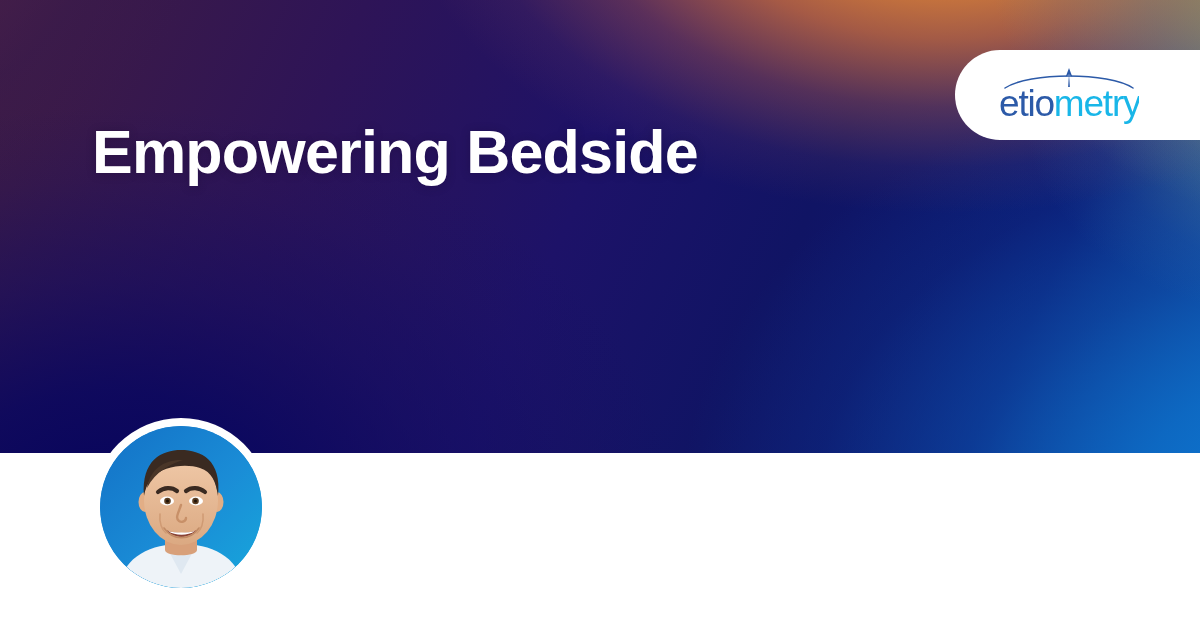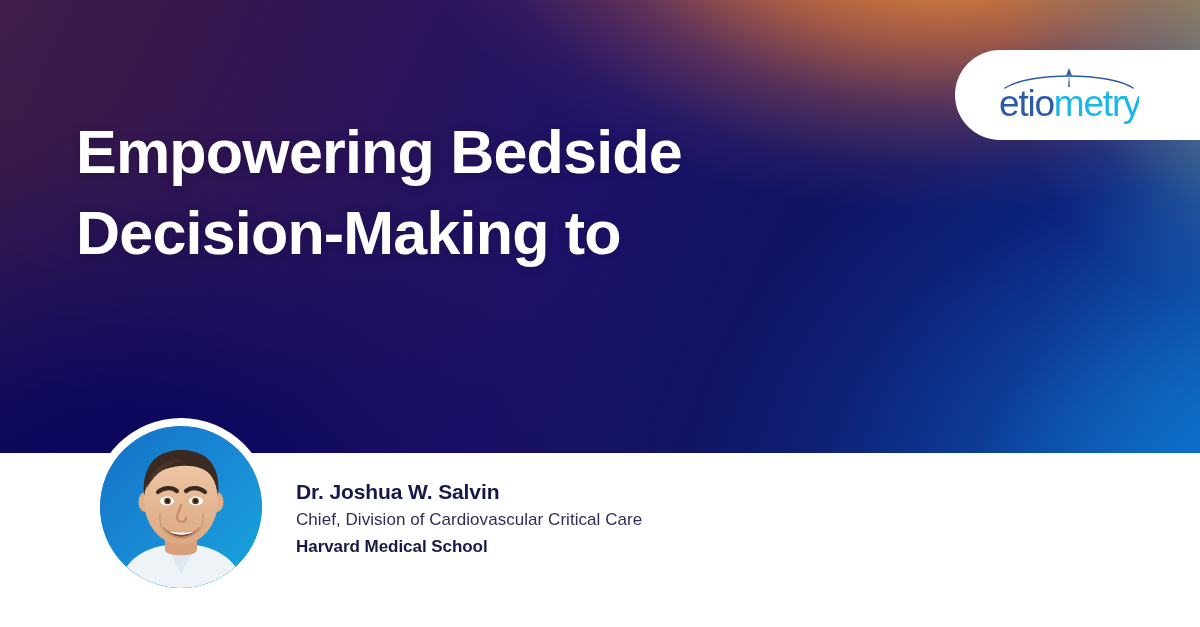--- a/index.html
+++ b/index.html
@@ -93,21 +93,21 @@
     background:radial-gradient(ellipse 460px 330px at -4% -6%,
        rgba(88,40,74,0.92) 0%,
        rgba(72,32,76,0.68) 34%,
        rgba(56,26,80,0.32) 60%,
        rgba(48,22,84,0) 84%);
   }
 
   
   #headline {
     position:absolute;
-    left:76px; top:112px;
+    left:92px; top:112px;
     width:760px;
     z-index:6;
     color:#ffffff;
     font-family:"Liberation Sans", sans-serif;
     font-weight:bold;
     font-size:61px;
     line-height:81px;
     letter-spacing:-0.8px;
     text-shadow:0 1px 10px rgba(20,8,40,0.28);
   }
@@ -201,21 +201,20 @@
     <div class="g plum"></div>
     <div class="g navy"></div>
     <div class="g blue"></div>
     <div class="g teal"></div>
     <div class="g warm"></div>
     <div class="g olive"></div>
   </div>
 
   <h1 id="headline">
     <span class="ln">Empowering Bedside</span>
-    <span class="ln">Decision-Making to</span>
   </h1>
 
   <div id="logo-pill">
     <div id="logo-mark">
       <svg viewBox="0 0 140 58" xmlns="http://www.w3.org/2000/svg">
 
         <path d="M6 22 C 30 6, 110 6, 134 22" fill="none" stroke="#2c5aa8" stroke-width="1.5" stroke-linecap="round"></path>
 
         <path d="M70 2 L73.4 11 L70 8.6 L66.6 11 Z" fill="#2c5aa8"></path>
         <path d="M70 8 L70.9 21 L69.1 21 Z" fill="#2c5aa8"></path>
@@ -279,19 +278,14 @@
           <path d="M68 105 C 75 110, 88 110, 95 105 C 88 107, 75 107, 68 105 Z" fill="#ffffff"></path>
           <path d="M64 102 C 73 115, 90 115, 99 102" stroke="#c08a64" stroke-width="1.6" fill="none" stroke-linecap="round"></path>
 
           <path d="M60 88 C 59 97, 62 104, 66 107" stroke="#cf9a73" stroke-width="1.5" fill="none" stroke-linecap="round"></path>
           <path d="M103 88 C 104 97, 101 104, 97 107" stroke="#cf9a73" stroke-width="1.5" fill="none" stroke-linecap="round"></path>
         </g>
       </svg>
     </div>
   </div>
 
-  <div id="speaker">
-    <div id="sp-name">Dr. Joshua W. Salvin</div>
-    <div id="sp-role">Chief, Division of Cardiovascular Critical Care</div>
-    <div id="sp-org">Harvard Medical School</div>
-  </div>
 
 </div>
 
 </body></html>

